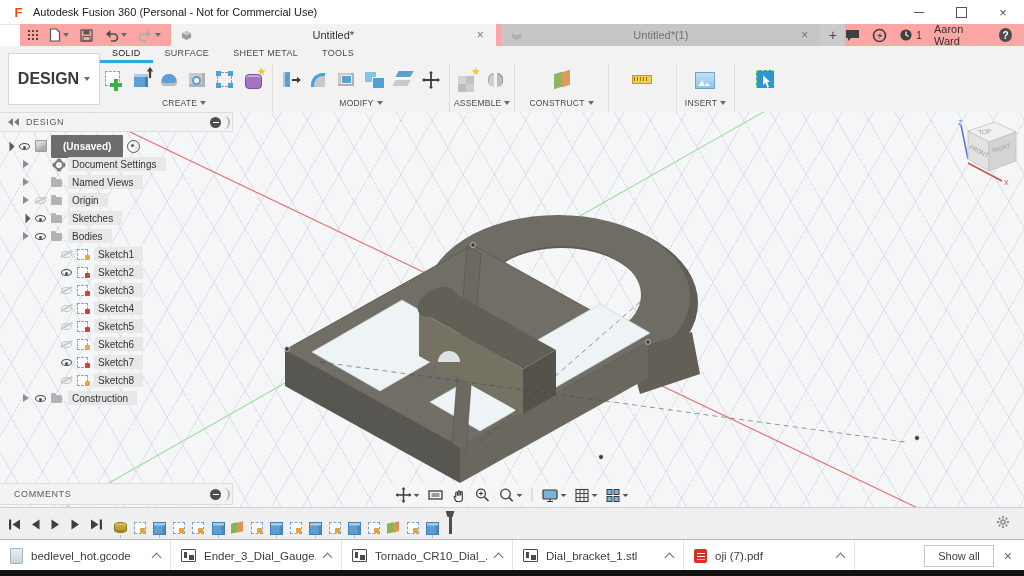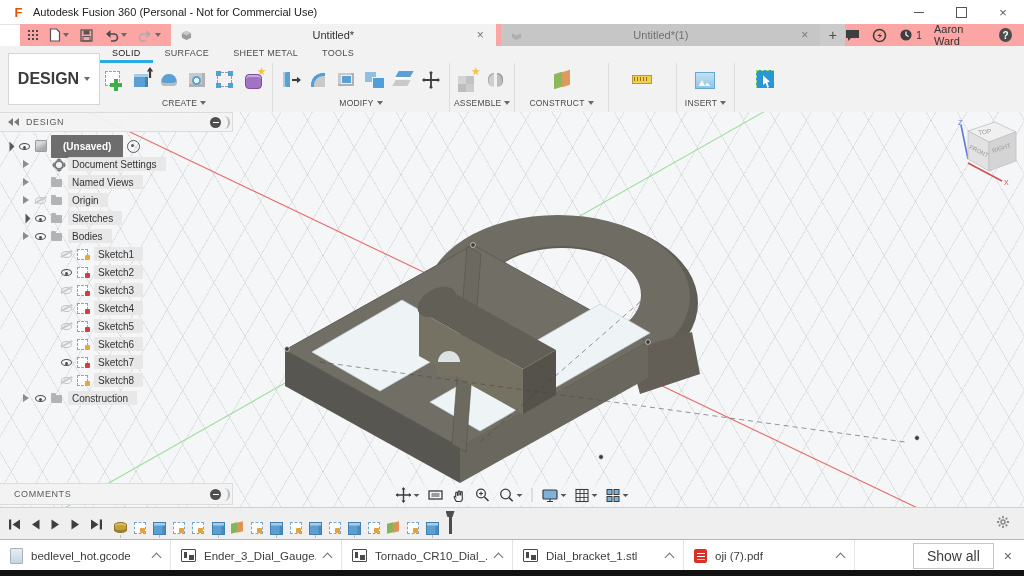--- a/index.html
+++ b/index.html
@@ -680,18 +680,18 @@
           <span class="dl-name">Dial_bracket_1.stl</span>
           <span class="chevup"></span>
         </div>
         <div class="dl-item">
           <span class="dlico pdf"></span>
           <span class="dl-name">oji (7).pdf</span>
           <span class="chevup"></span>
         </div>
       </div>
     <div class="dl-spacer"></div>
-    <button class="showall" style="font-family:inherit;font-size:14px;color:#3c3c3c;">Show all</button>
+    <button class="showall" style="font-family:inherit;font-size:11px;color:#3c3c3c;">Show all</button>
     <span class="dlclose">×</span>
   </div>
 
   <div class="blackbar"></div>
 </div>
 
 </body></html>

